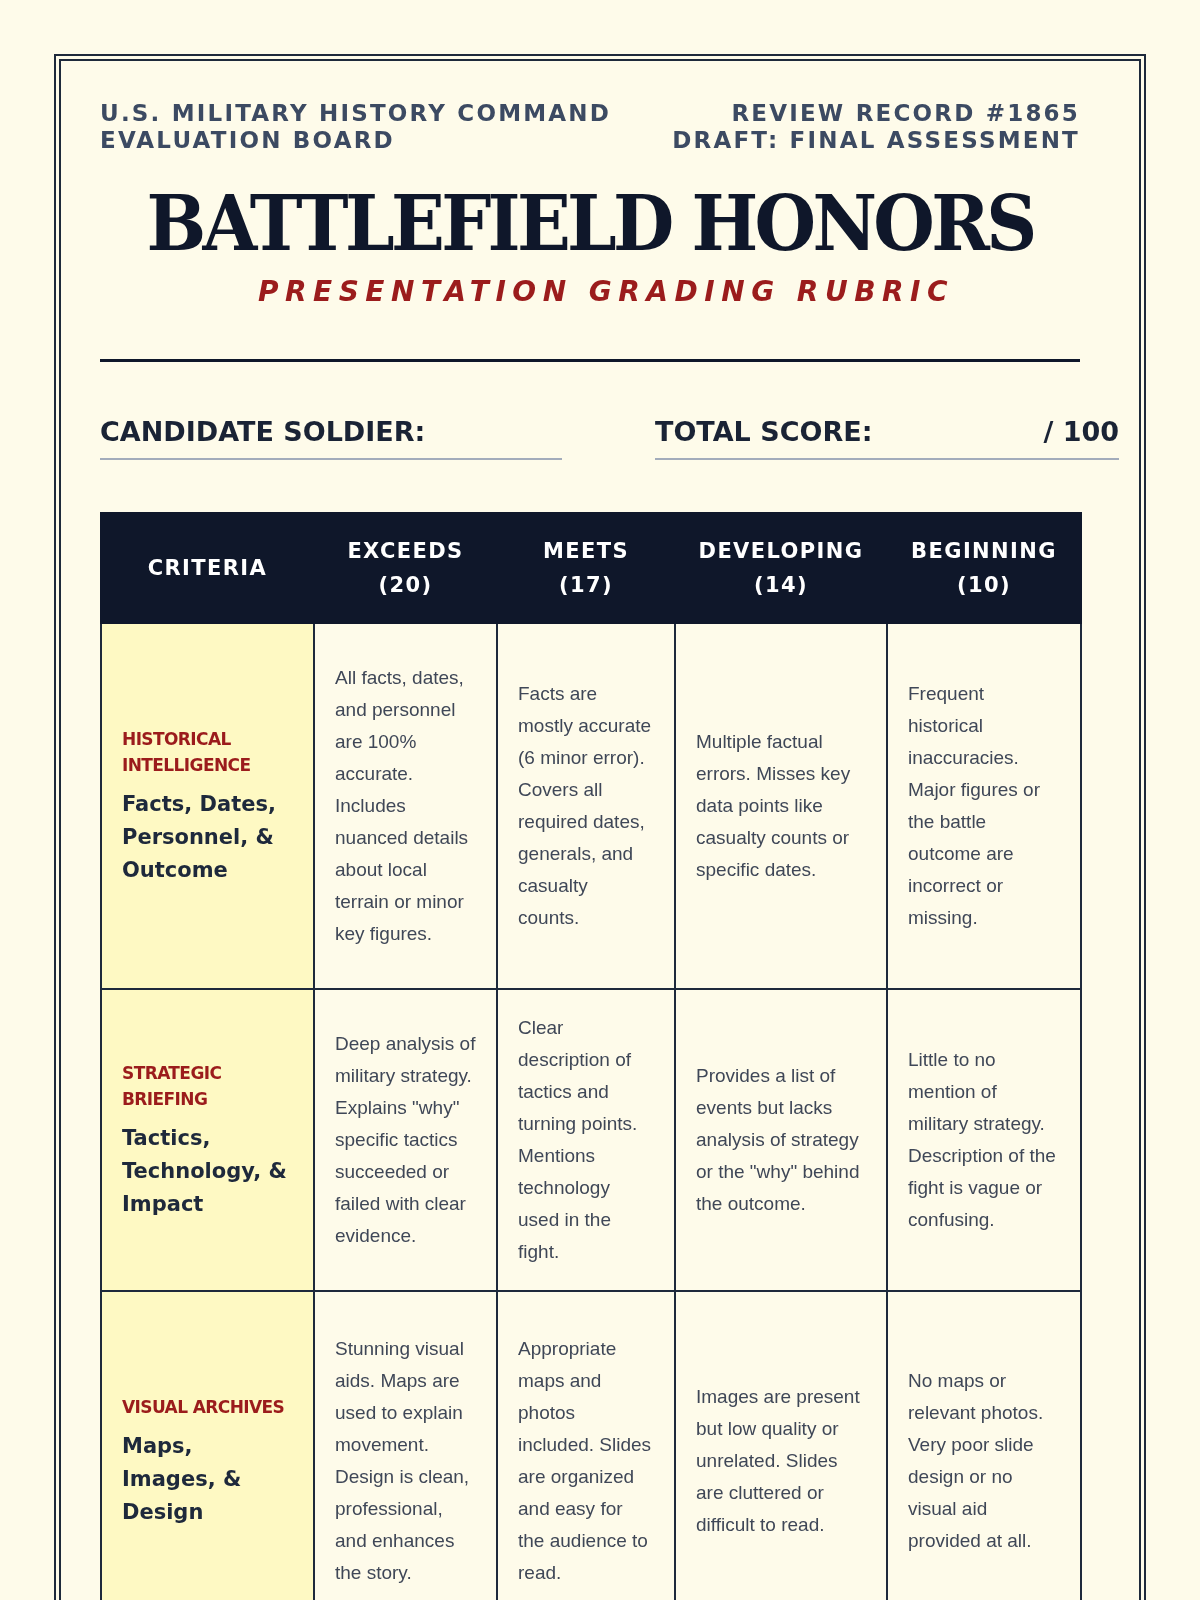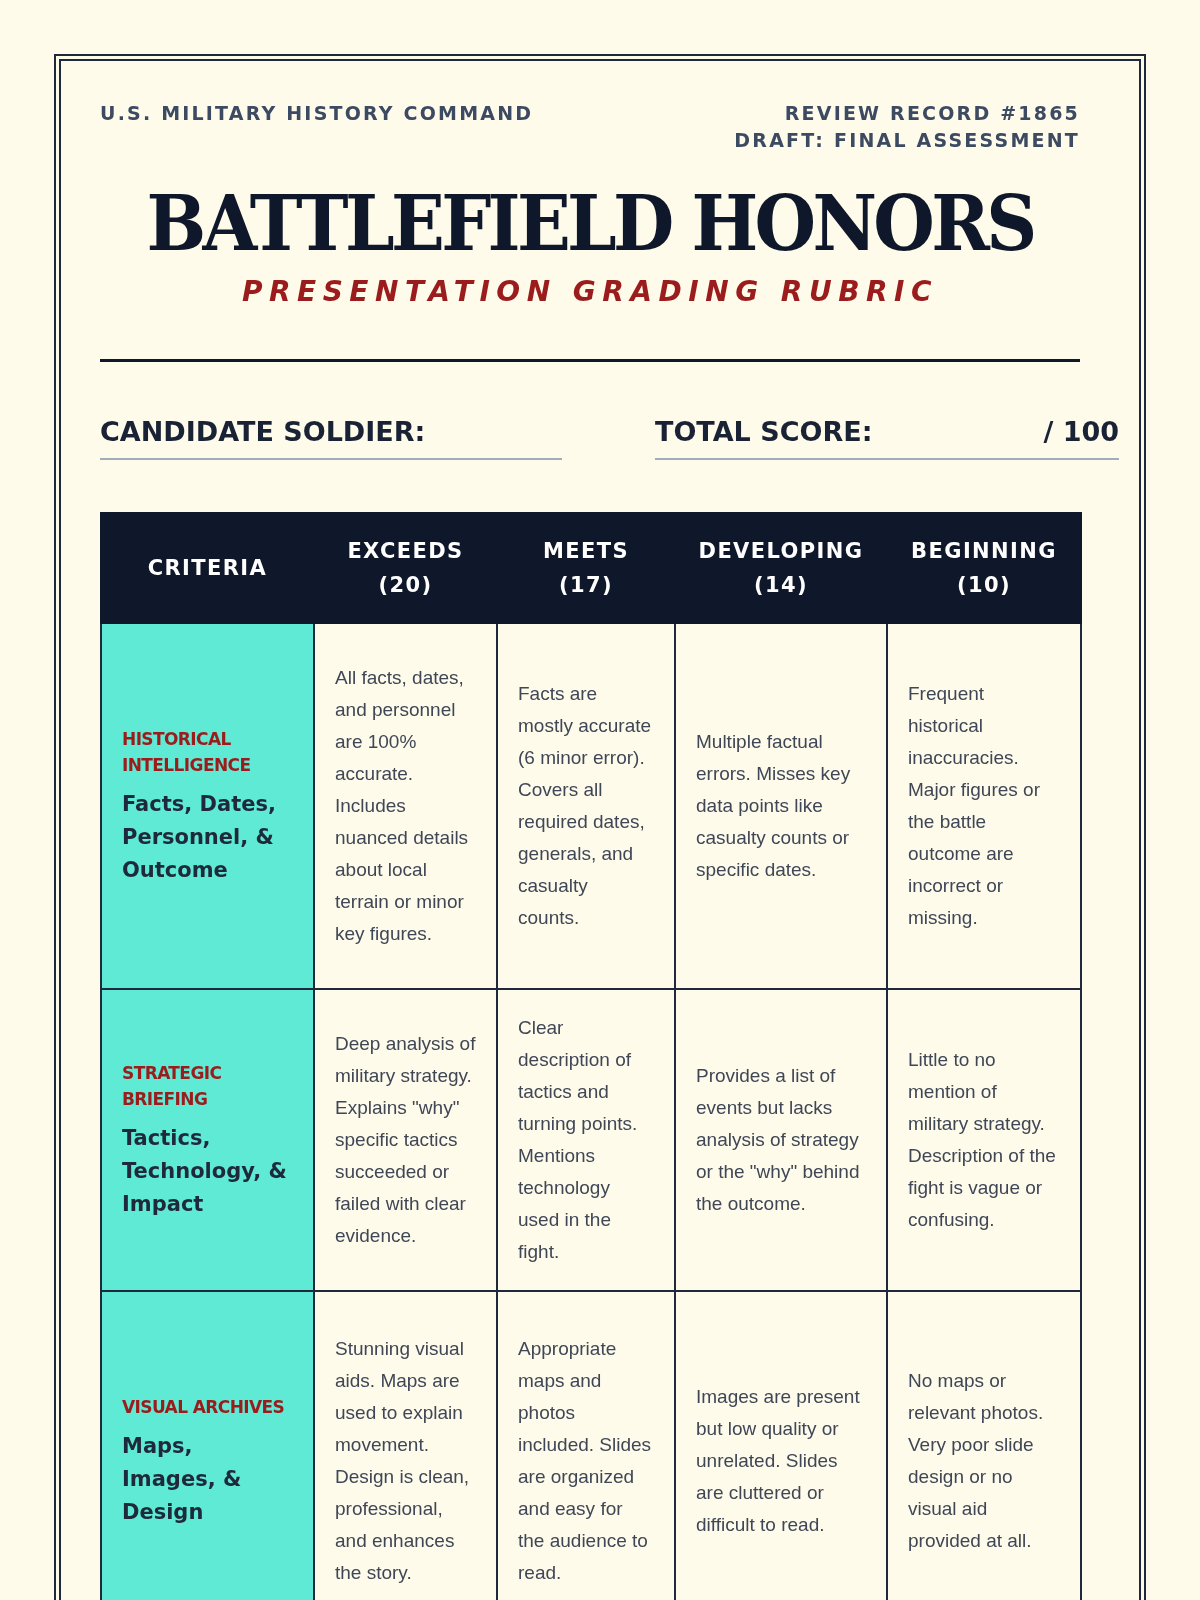--- a/index.html
+++ b/index.html
@@ -15,31 +15,31 @@
   }
   .frame-inner {
     position: absolute; left: 59px; top: 59px; width: 1082px; height: 1600px;
     border: 2px solid #1e293b; border-bottom: none; box-sizing: border-box;
   }
   .content { position: absolute; left: 100px; top: 0; width: 980px; }
   .top-meta {
     position: absolute; top: 100px; left: 0; width: 980px;
     display: flex; justify-content: space-between;
     font-family: "DejaVu Sans", sans-serif; font-weight: bold;
-    font-size: 19px; letter-spacing: 2.2px; color: #3c4a62; line-height: 27px;
+    font-size: 23px; letter-spacing: 2.2px; color: #3c4a62; line-height: 27px;
   }
   .top-meta .right { text-align: right; }
   .title {
     position: absolute; top: 178px; left: 0; width: 980px; text-align: center;
     font-family: "DejaVu Serif", serif; font-weight: bold;
     font-size: 76px; letter-spacing: -4px; color: #0f172a; line-height: 92px;
     transform: scaleX(0.93); transform-origin: center;
   }
   .subtitle {
-    position: absolute; top: 275px; left: 0; width: 980px; text-align: center;
+    position: absolute; top: 275px; left: 16px; width: 980px; text-align: center;
     font-family: "DejaVu Sans", sans-serif; font-weight: bold; font-style: italic;
     font-size: 28px; letter-spacing: 6.5px; color: #9b1c1c;
   }
   .rule {
     position: absolute; top: 359px; left: 0; width: 980px; height: 3px; background: #0f172a;
   }
   .field {
     position: absolute; top: 410px; height: 48px; border-bottom: 2px solid #a3acbb;
     display: flex; justify-content: space-between; align-items: center;
     font-family: "DejaVu Sans", sans-serif; font-weight: bold; font-size: 27px; color: #1a2335;
@@ -55,40 +55,41 @@
     background: #0f172a; color: #ffffff; height: 108px;
     font-family: "DejaVu Sans", sans-serif; font-weight: bold; font-size: 21px;
     letter-spacing: 1.4px; line-height: 34px; text-align: center; padding: 0;
     border: 2px solid #0f172a;
   }
   .rubric td {
     border: 2px solid #1e293b; vertical-align: middle; padding: 20px;
     font-family: "Liberation Sans", sans-serif; font-size: 19px; line-height: 32px;
     color: #3f4757;
   }
-  .rubric td.crit { background: #5eead4; }
+  .rubric td.crit { background: #fef9c3; }
   .crit-cat {
     font-family: "DejaVu Sans", sans-serif; font-weight: bold; font-size: 17px;
     letter-spacing: -0.6px; line-height: 26px; color: #9b1c1c; text-transform: uppercase;
   }
   .crit-desc {
     font-family: "DejaVu Sans", sans-serif; font-weight: bold; font-size: 21px;
     line-height: 33px; color: #1e293b; margin-top: 10px;
   }
 </style>
 </head>
 <body>
 
 <div class="frame-outer"></div>
 <div class="frame-inner"></div>
 
 <div class="content">
   <div class="top-meta">
     <div class="left">
       <div>U.S. MILITARY HISTORY COMMAND</div>
+      <div>EVALUATION BOARD</div>
     </div>
     <div class="right">
       <div>REVIEW RECORD #1865</div>
       <div>DRAFT: FINAL ASSESSMENT</div>
     </div>
   </div>
 
   <div class="title">BATTLEFIELD HONORS</div>
   <div class="subtitle">PRESENTATION GRADING RUBRIC</div>
   <div class="rule"></div>

